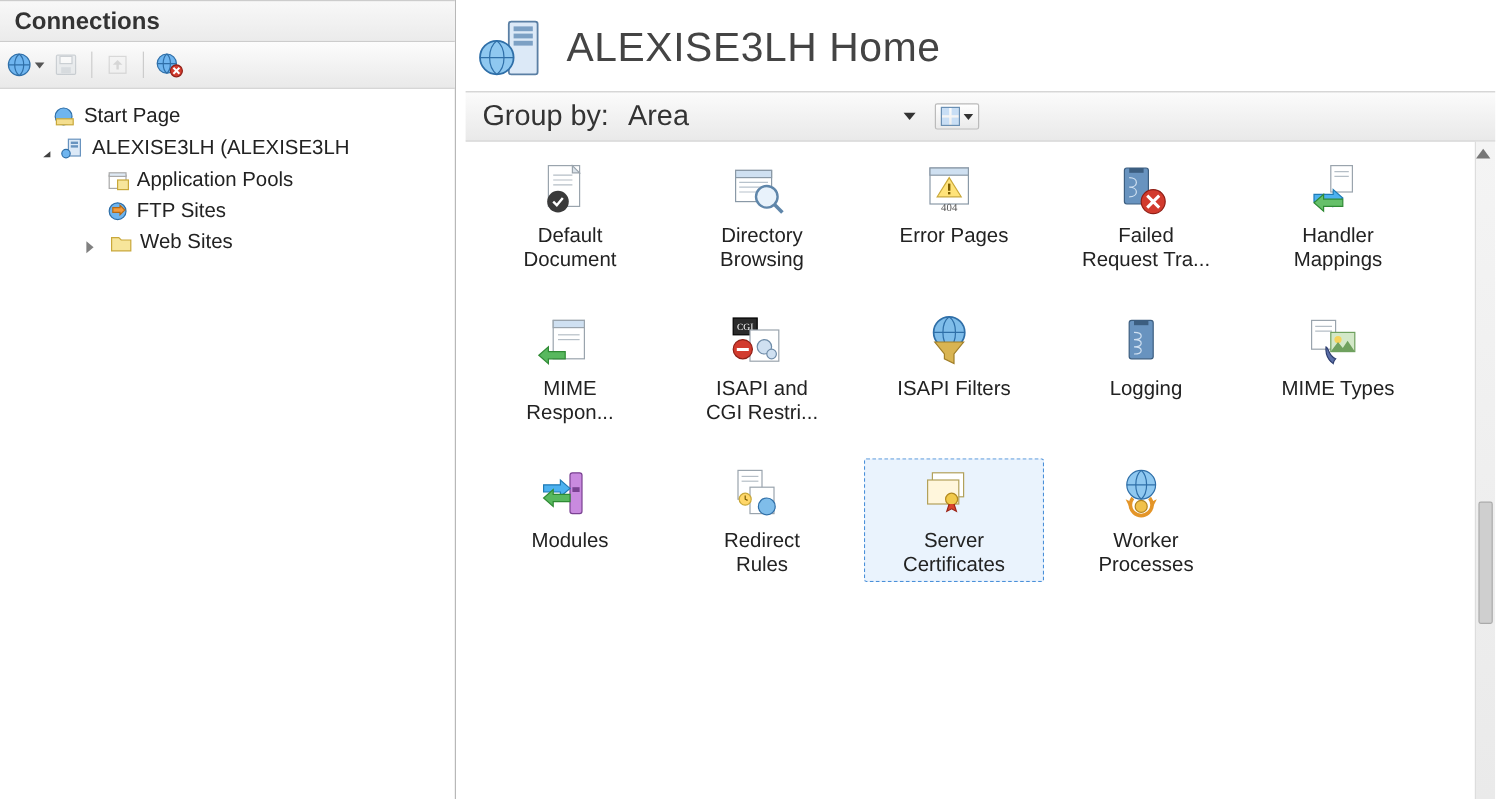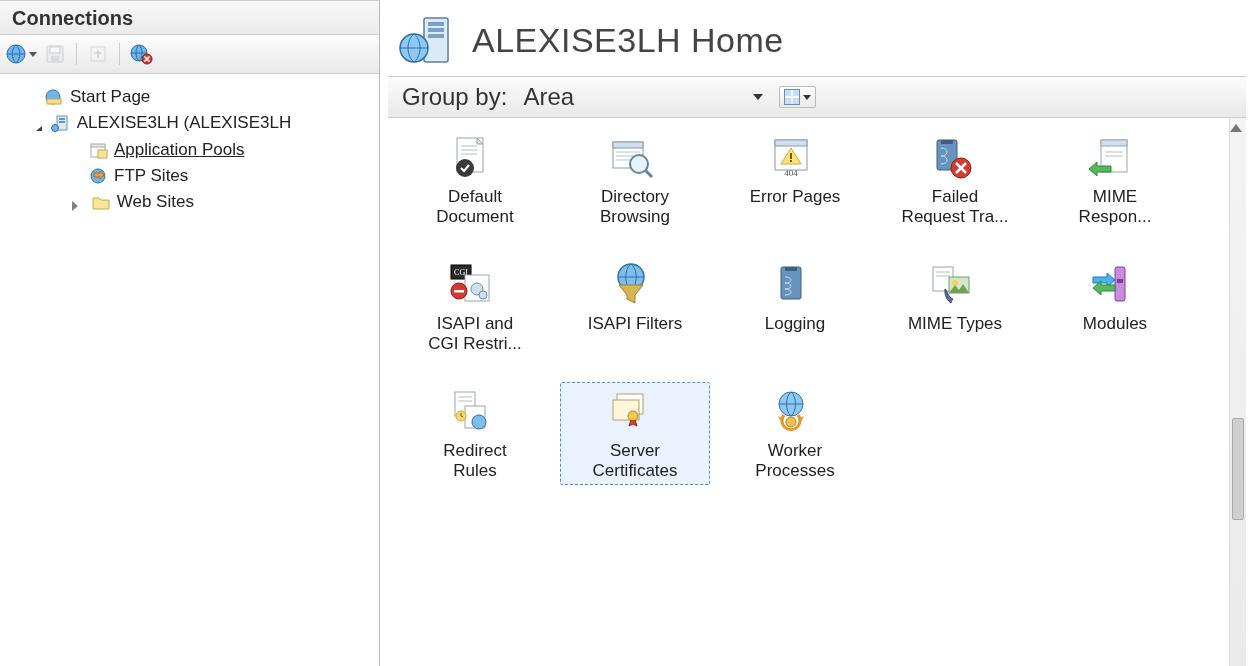--- a/index.html
+++ b/index.html
@@ -288,21 +288,21 @@
           <div class="row" style="display:inline-flex;">
             <svg class="node-icon">
               <rect x="6" y="2" width="10" height="14" fill="#dce9f7" stroke="#6893bf"></rect>
               <rect x="8" y="4" width="6" height="2" fill="#6893bf"></rect>
               <rect x="8" y="7" width="6" height="2" fill="#6893bf"></rect>
               <circle cx="4" cy="14" r="3.5" fill="#6fb5ef" stroke="#2f6fa8"></circle>
             </svg>
             <span>ALEXISE3LH (ALEXISE3LH</span>
           </div>
           <ul style="margin-left:16px;">
-            <li style="padding-left:40px;text-decoration:underline;">
+            <li style="padding-left:40px;">
               <div class="row">
                 <svg class="node-icon">
                   <rect x="3" y="5" width="14" height="11" fill="#fff" stroke="#a9a9a9"></rect>
                   <rect x="3" y="3" width="14" height="3" fill="#dfeaf5" stroke="#a9a9a9"></rect>
                   <rect x="10" y="9" width="9" height="8" fill="#f7e59b" stroke="#c9a83a"></rect>
                 </svg>
                 <span>Application Pools</span>
               </div>
             </li>
             <li style="padding-left:40px;">
@@ -418,20 +418,35 @@
               </svg>
             </div>
             <div class="lbl">
               <span>Failed</span>
               <span>Request Tra...</span>
             </div>
           </div>
           <div class="feature">
             <div class="ficon">
               <svg width="48" height="46">
+                <rect x="22" y="4" width="18" height="22" fill="#fff" stroke="#9aa4ad"></rect>
+                <line x1="25" y1="9" x2="37" y2="9" stroke="#b5bec6"></line>
+                <line x1="25" y1="13" x2="37" y2="13" stroke="#b5bec6"></line>
+                <path d="M8 28h16l0 -4 8 7-8 7 0-4H8z" fill="#4cb1f0" stroke="#1f7bb5"></path>
+                <path d="M32 38H16l0 4-8-7 8-7 0 4h16z" fill="#66c06a" stroke="#2f8a34"></path>
+              </svg>
+            </div>
+            <div class="lbl">
+              <span>Handler</span>
+              <span>Mappings</span>
+            </div>
+          </div>
+          <div class="feature">
+            <div class="ficon">
+              <svg width="48" height="46">
                 <rect x="14" y="6" width="26" height="32" fill="#fff" stroke="#9aa4ad"></rect>
                 <rect x="14" y="6" width="26" height="6" fill="#cfe0f1" stroke="#9aa4ad"></rect>
                 <line x1="18" y1="18" x2="36" y2="18" stroke="#b5bec6"></line>
                 <line x1="18" y1="22" x2="36" y2="22" stroke="#b5bec6"></line>
                 <path d="M24 32H10l0-4-8 7 8 7 0-4h14z" fill="#58b85e" stroke="#2f8a34"></path>
               </svg>
             </div>
             <div class="lbl">
               <span>MIME</span>
               <span>Respon...</span>

